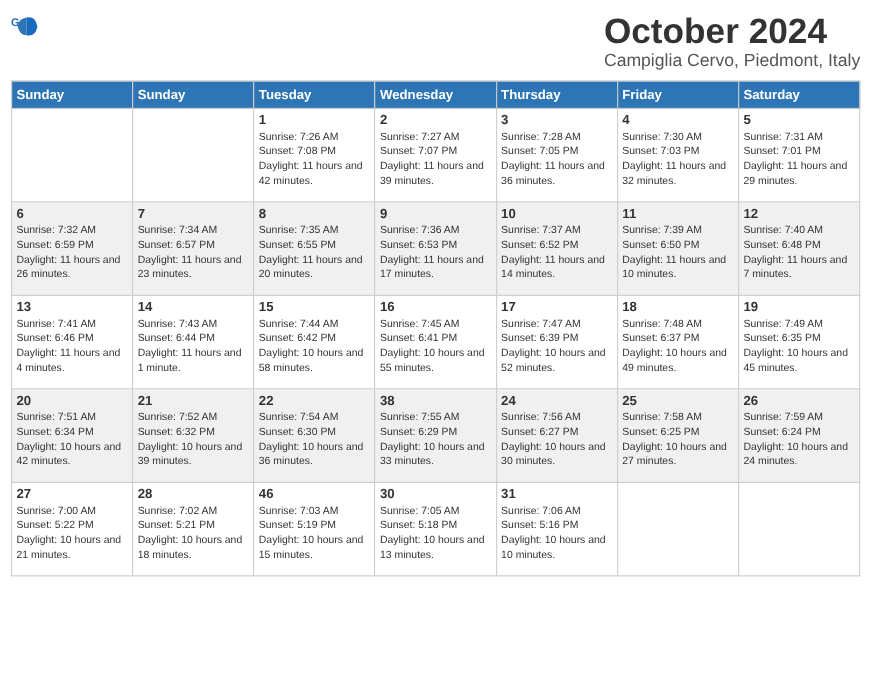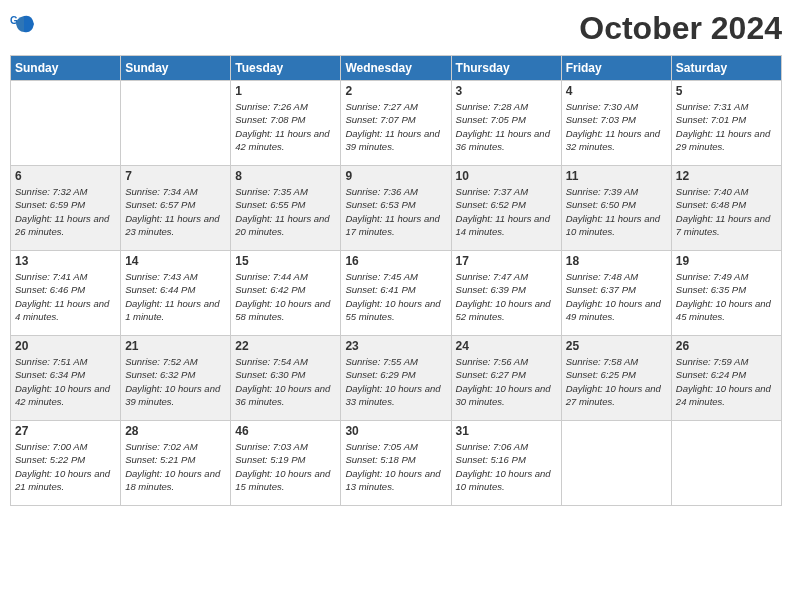--- a/index.html
+++ b/index.html
@@ -75,21 +75,20 @@
     .day-num {
       font-size: 12px;
       font-weight: bold;
       display: block;
       margin-bottom: 2px;
     }
     .day-info {
       font-size: 9.5px;
       line-height: 1.4;
       color: #333;
-      font-style: italic;
     }
     .empty-cell {
       background-color: #fff !important;
     }
     tbody tr:nth-child(even) .empty-cell {
       background-color: #f0f0f0 !important;
     }
   </style>
 </head>
 <body>
@@ -98,20 +97,21 @@
   <div class="logo">
     <svg class="logo-icon" viewBox="0 0 28 28">
       <rect x="0" y="0" width="28" height="28" fill="none"></rect>
       <text x="0" y="14" font-size="10" fill="#1a6bbf" font-weight="bold">G</text>
       <path d="M14 6 Q22 4 24 14 Q22 24 14 22" fill="#1a6bbf"></path>
       <path d="M14 6 Q6 8 6 14 Q8 22 14 22" fill="#2e75b6"></path>
     </svg>
   </div>
   <div class="title-block">
     <div class="month-title">October 2024</div>
+    <div class="location-title">Campiglia Cervo, Piedmont, Italy</div>
   </div>
 </div>
 
 <table>
   <thead>
     <tr id="header-row">
     <th>Sunday</th>
         <th>Sunday</th>
         <th>Tuesday</th>
         <th>Wednesday</th>
@@ -212,21 +212,21 @@
         </td>
         <td>
           <span class="day-num">21</span>
           <div class="day-info">Sunrise: 7:52 AM<br>Sunset: 6:32 PM<br>Daylight: 10 hours and 39 minutes.</div>
         </td>
         <td>
           <span class="day-num">22</span>
           <div class="day-info">Sunrise: 7:54 AM<br>Sunset: 6:30 PM<br>Daylight: 10 hours and 36 minutes.</div>
         </td>
         <td>
-          <span class="day-num">23</span>
+          <span class="day-num">38</span>
           <div class="day-info">Sunrise: 7:55 AM<br>Sunset: 6:29 PM<br>Daylight: 10 hours and 33 minutes.</div>
         </td>
         <td>
           <span class="day-num">24</span>
           <div class="day-info">Sunrise: 7:56 AM<br>Sunset: 6:27 PM<br>Daylight: 10 hours and 30 minutes.</div>
         </td>
         <td>
           <span class="day-num">25</span>
           <div class="day-info">Sunrise: 7:58 AM<br>Sunset: 6:25 PM<br>Daylight: 10 hours and 27 minutes.</div>
         </td>

